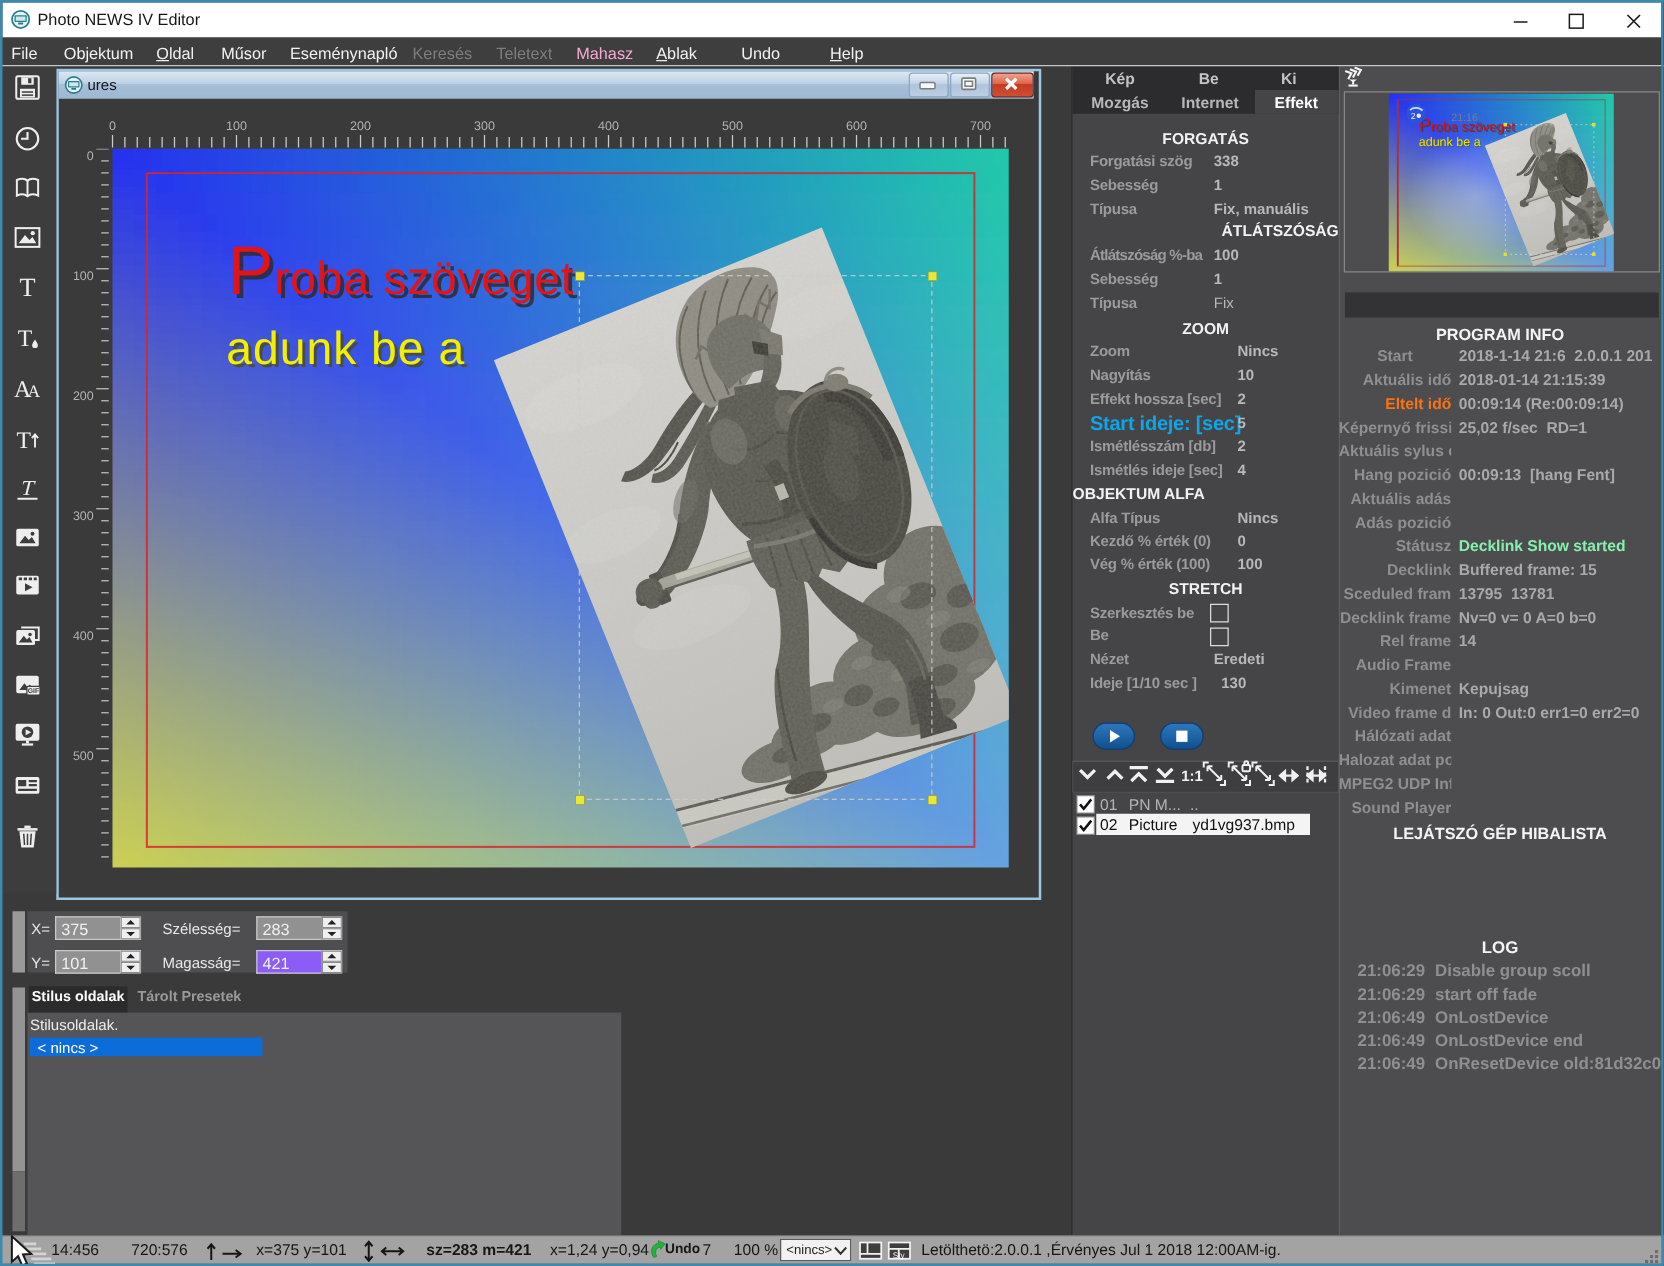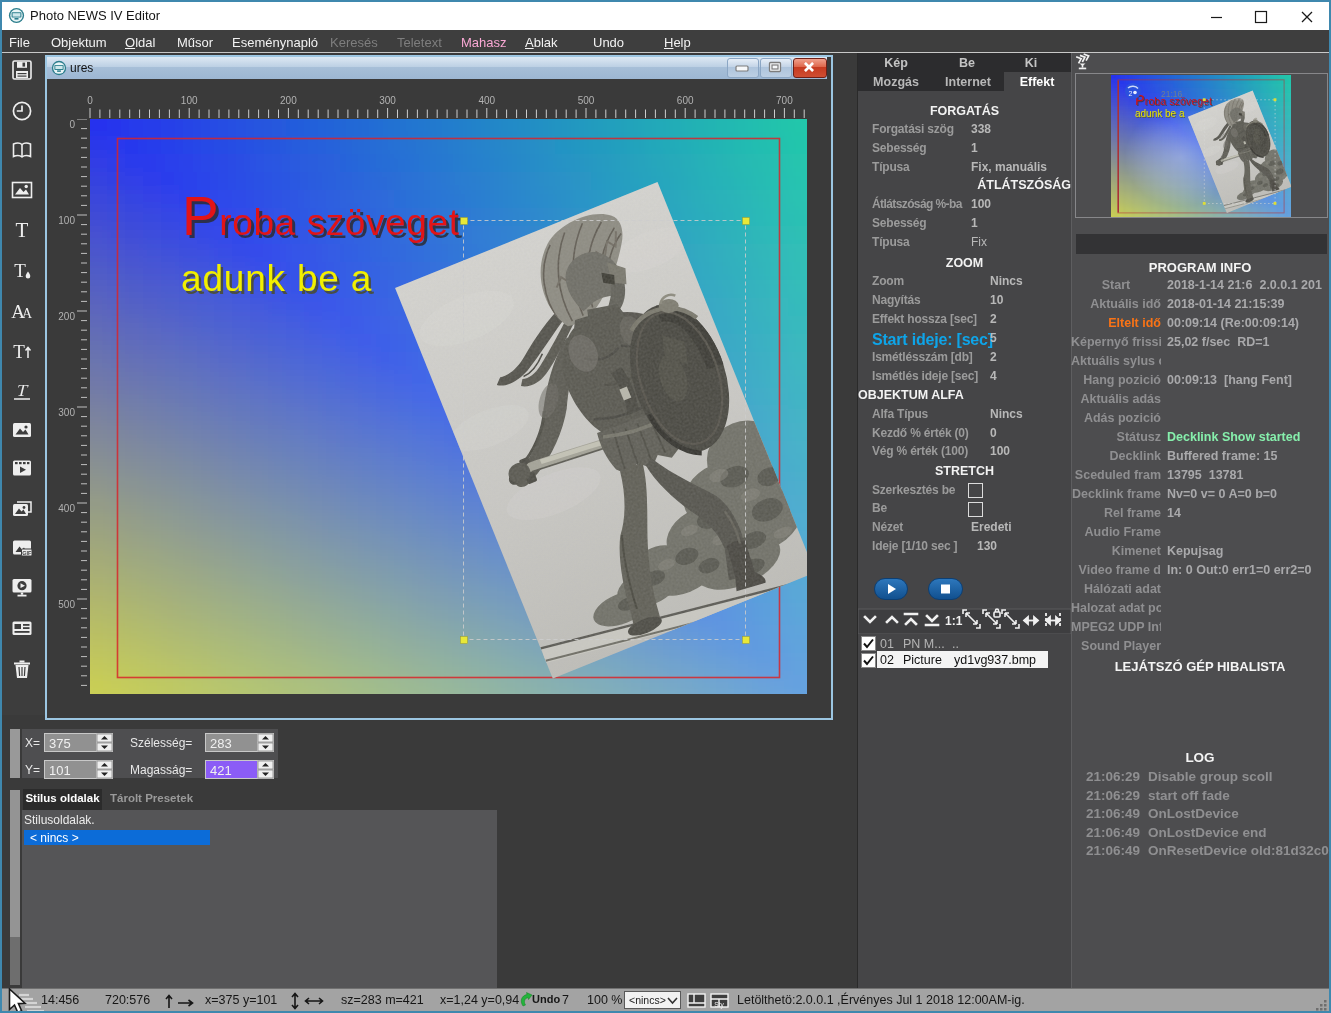--- a/index.html
+++ b/index.html
@@ -2152,21 +2152,21 @@
       <path d="M14,12 L28,12 M24.5,9 L28.5,12 L24.5,15"></path>
     </g>
   </svg>
 <div class="abs" style="left:205px;top:993px;font-size:12.5px;color:#161616;font-weight:normal;z-index:12">x=375 y=101</div>
 <svg class="abs" style="left:290px;top:991px;z-index:12" width="36" height="20" viewBox="0 0 36 20">
 <g stroke="#161616" stroke-width="1.6" fill="none">
       <path d="M5,3 L5,17 M2,6 L5,2.5 L8,6 M2,14 L5,17.5 L8,14"></path>
       <path d="M16,10 L32,10 M19,7 L15.5,10 L19,13 M29,7 L32.5,10 L29,13"></path>
     </g>
   </svg>
-<div class="abs" style="left:341px;top:993px;font-size:12.5px;color:#161616;font-weight:normal;z-index:12">sz=283 m=421</div>
+<div class="abs" style="left:341px;top:993px;font-size:12.5px;color:#161616;font-weight:bold;z-index:12">sz=283 m=421</div>
 <div class="abs" style="left:440px;top:993px;font-size:12.5px;color:#161616;font-weight:normal;z-index:12">x=1,24 y=0,94</div>
 <svg class="abs" style="left:518px;top:992px;z-index:12" width="18" height="16" viewBox="0 0 18 16">
 <path d="M5,14 C1.5,9 3.5,3.5 9,2.5 L8.5,0.5 L14,3 L10.5,7.5 L10,5.5 C6.5,6.5 5.5,10 7.5,13 Z" fill="#23b33c" stroke="#12831f" stroke-width="0.5"></path>
   </svg>
 <div class="abs" style="left:532px;top:993px;font-size:11px;color:#161616;font-weight:bold;z-index:12">Undo</div>
 <div class="abs" style="left:562px;top:993px;font-size:12.5px;color:#161616;font-weight:normal;z-index:12">7</div>
 <div class="abs" style="left:587px;top:993px;font-size:12.5px;color:#161616;font-weight:normal;z-index:12">100 %</div>
 <div class="abs" style="left:624px;top:991px;width:57px;height:18px;background:#f2f2f2;border:1px solid #5a5a5a;z-index:12;box-sizing:border-box"></div>
 <div class="abs" style="left:629px;top:994px;font-size:10.5px;color:#222;z-index:13">&lt;nincs&gt;</div>
 <svg class="abs" style="left:664px;top:991px;z-index:13" width="17" height="18">

